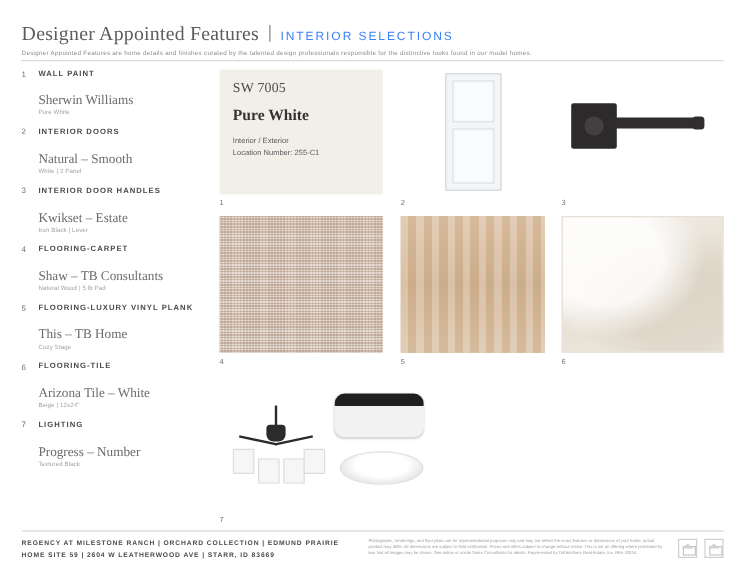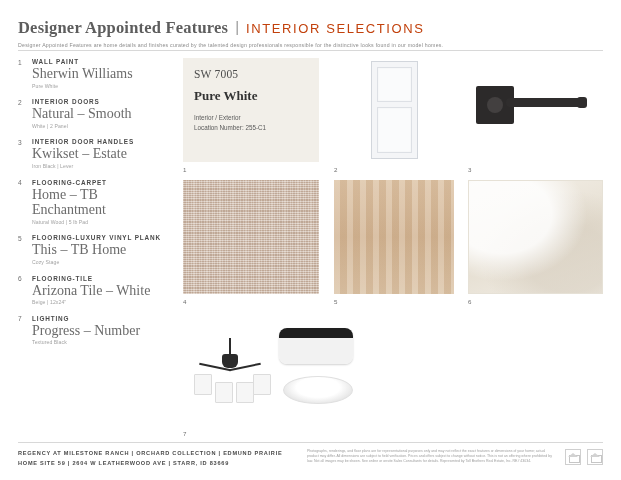--- a/index.html
+++ b/index.html
@@ -26,33 +26,33 @@
   .title-row {
     display: flex;
     align-items: baseline;
     gap: 7px;
   }
   .title-main {
     font-family: "Liberation Serif", serif;
     font-size: 16.5px;
     letter-spacing: 0.2px;
     color: #5d5d5d;
-    font-weight: bold;
+    font-weight: normal;
   }
   .title-divider {
     color: #9a9a9a;
     font-size: 15px;
     font-weight: 300;
     position: relative;
     top: -1px;
   }
   .title-sub {
-    font-size: 13px;
+    font-size: 10px;
     letter-spacing: 1.6px;
-    color: #c2410c;
+    color: #3b82f6;
   }
   .subtitle {
     margin-top: 4px;
     font-size: 5.2px;
     letter-spacing: 0.25px;
     color: #8b8b8b;
   }
   .header-rule {
     position: absolute;
     left: 18px;
@@ -83,23 +83,23 @@
   }
   .item-cat {
     font-size: 6.4px;
     letter-spacing: 0.85px;
     font-weight: bold;
     color: #4a4a4a;
     text-transform: uppercase;
   }
   .item-name {
     font-family: "Liberation Serif", serif;
-    font-size: 14px;
+    font-size: 11px;
     color: #6b6b6b;
-    margin-top: 1px;
+    margin-top: 13px;
     line-height: 1.12;
   }
   .item-detail {
     font-size: 5.1px;
     color: #a2a2a2;
     margin-top: 1px;
     letter-spacing: 0.1px;
   }
 
   
@@ -391,21 +391,21 @@
   <div class="list-item">
     <span class="item-num">3</span>
     <div class="item-cat">INTERIOR DOOR HANDLES</div>
     <div class="item-name">Kwikset – Estate</div>
     <div class="item-detail">Iron Black | Lever</div>
   </div>
 
   <div class="list-item">
     <span class="item-num">4</span>
     <div class="item-cat">FLOORING-CARPET</div>
-    <div class="item-name">Home – TB Enchantment</div>
+    <div class="item-name">Shaw – TB Consultants</div>
     <div class="item-detail">Natural Wood | 5 lb Pad</div>
   </div>
 
   <div class="list-item">
     <span class="item-num">5</span>
     <div class="item-cat">FLOORING-LUXURY VINYL PLANK</div>
     <div class="item-name">This – TB Home</div>
     <div class="item-detail">Cozy Stage</div>
   </div>
 

